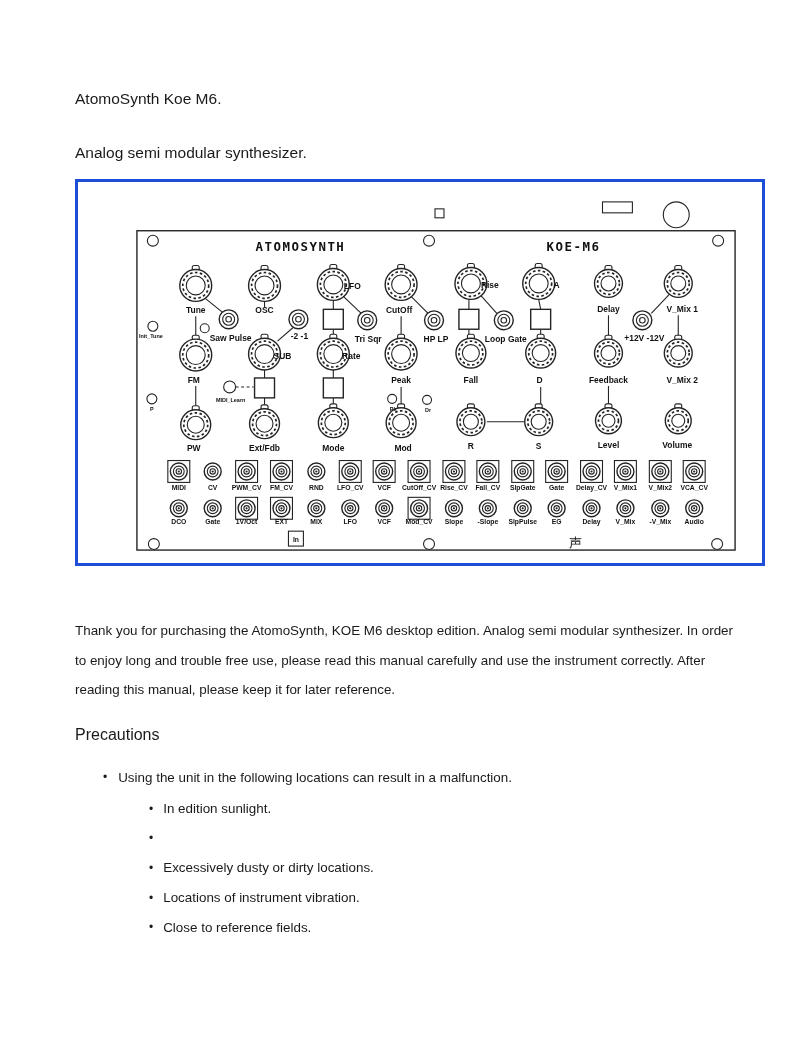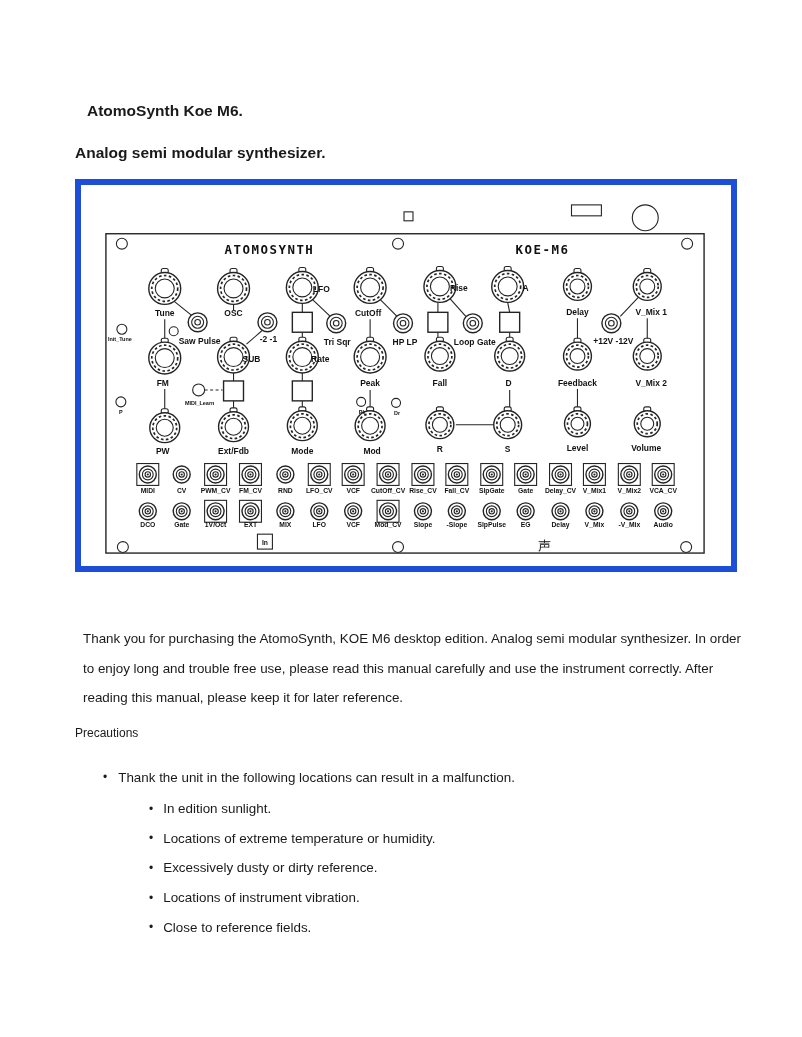--- a/index.html
+++ b/index.html
@@ -1,23 +1,23 @@
 <!DOCTYPE html>
 <html><head>
 <meta charset="utf-8">
 <style>
   html,body{margin:0;padding:0;background:#fff;}
   .page{position:relative;width:802px;height:1037px;background:#ffffff;overflow:hidden;
         font-family:"Liberation Sans",sans-serif;color:#1a1a1a;}
-  .title{position:absolute;left:75px;top:90px;margin:12px;font-size:15.5px;font-weight:700;}
-  .subtitle{position:absolute;left:75px;top:144px;margin:0;font-size:15.5px;font-weight:700;}
-  .figure{position:absolute;left:75px;top:179px;width:650px;height:381px;border:6px solid #1d4ed8;background:#fff;}
+  .title{position:absolute;left:75px;top:90px;margin:0;font-size:15.5px;font-weight:400;}
+  .subtitle{position:absolute;left:75px;top:144px;margin:0;font-size:15.5px;font-weight:400;}
+  .figure{position:absolute;left:75px;top:179px;width:650px;height:381px;border:3px solid #1d4ed8;background:#fff;padding-left:34px;}
   .figure svg{display:block;width:100%;height:100%;}
-  .intro{position:absolute;left:75px;top:616px;width:660px;margin:8px;font-size:13.4px;line-height:29.6px;}
-  .precautions{position:absolute;left:75px;top:726px;font-size:12px;}
+  .intro{position:absolute;left:75px;top:616px;width:660px;margin:0;font-size:13.4px;line-height:29.6px;}
+  .precautions{position:absolute;left:75px;top:726px;font-size:16px;}
   .bullet{position:absolute;display:flex;align-items:flex-start;font-size:13.4px;}
   .bullet .dot{flex:0 0 auto;font-size:12px;}
   .bullet-main{left:103px;top:770px;}
   .bullet-main .dot{margin-right:11px;}
   .sublist{position:absolute;left:149px;top:794px;width:560px;}
   .subrow{display:flex;align-items:center;height:29.6px;font-size:13.4px;}
   .subrow .dot{margin-right:10px;font-size:12px;}
   
   .ln{fill:#ffffff;stroke:#242424;stroke-width:1.4;}
   .thin{stroke-width:1.1;}
@@ -423,35 +423,34 @@
         <text x="540" y="546" class="glyph">声</text>
       </svg>
   </div>
 
   <p class="intro">Thank you for purchasing the AtomoSynth, KOE M6 desktop edition. Analog semi modular synthesizer. In order to enjoy long and trouble free use, please read this manual carefully and use the instrument correctly. After reading this manual, please keep it for later reference.</p>
 
   <div class="precautions">Precautions</div>
 
   <div class="bullet bullet-main">
     <span class="dot">•</span>
-    <span>Thank the unit in the following locations can result in a malfunction.</span>
+    <span>Using the unit in the following locations can result in a malfunction.</span>
   </div>
 
   <div class="sublist">
     <div class="subrow">
       <span class="dot">•</span>
       <span>In edition sunlight.</span>
     </div>
     <div class="subrow">
       <span class="dot">•</span>
-      <span>Locations of extreme temperature or humidity.</span>
     </div>
     <div class="subrow">
       <span class="dot">•</span>
-      <span>Excessively dusty or dirty reference.</span>
+      <span>Excessively dusty or dirty locations.</span>
     </div>
     <div class="subrow">
       <span class="dot">•</span>
       <span>Locations of instrument vibration.</span>
     </div>
     <div class="subrow">
       <span class="dot">•</span>
       <span>Close to reference fields.</span>
     </div>
   </div>

